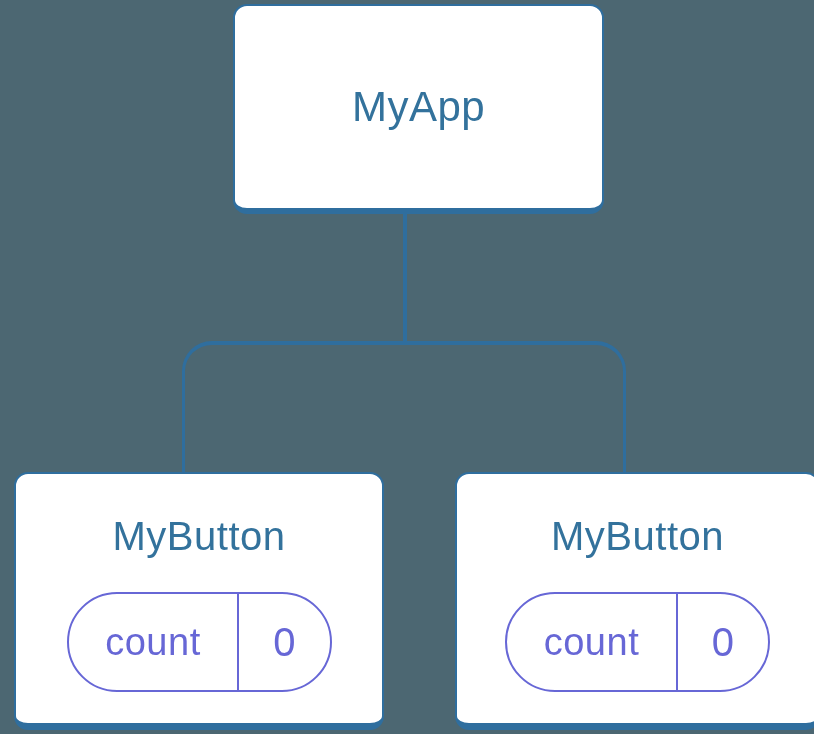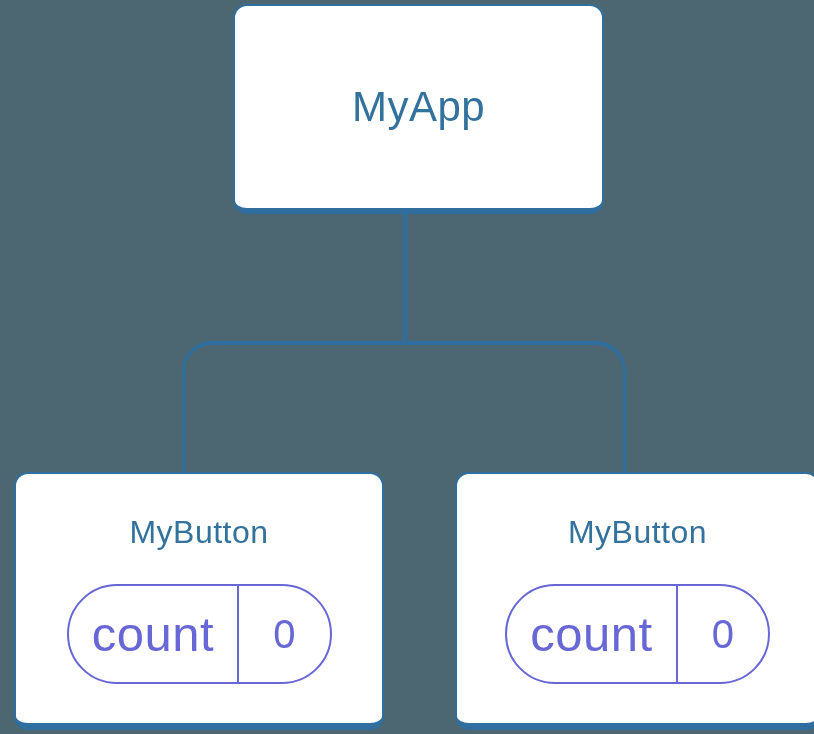--- a/index.html
+++ b/index.html
@@ -50,21 +50,21 @@
   }
   .node-root .node-label { font-size: 42px; }
 
   .node-child {
     top: 472px;
     height: 258px;
     border-bottom-width: 7px;
     justify-content: flex-start;
     padding-top: 40px;
   }
-  .node-child .node-label { font-size: 32px; }
+  .node-child .node-label { font-size: 40px; }
   .node-child-left  { left: 2px;   width: 370px; }
   .node-child-right { left: 443px; width: 365px; }
 
   .connector-stem {
     position: absolute;
     left: 403px;
     top: 212px;
     width: 4px;
     height: 131px;
     background: var(--connector);
@@ -103,21 +103,21 @@
 
   .state-value-cell {
     flex: 1 1 auto;
     display: flex;
     align-items: center;
     justify-content: center;
   }
 
   .state-name {
     color: var(--state-text);
-    font-size: 49px;
+    font-size: 38px;
     letter-spacing: 0.5px;
   }
 
   .state-value {
     color: var(--state-text);
     font-size: 40px;
   }
 </style>
 </head>
 <body>

